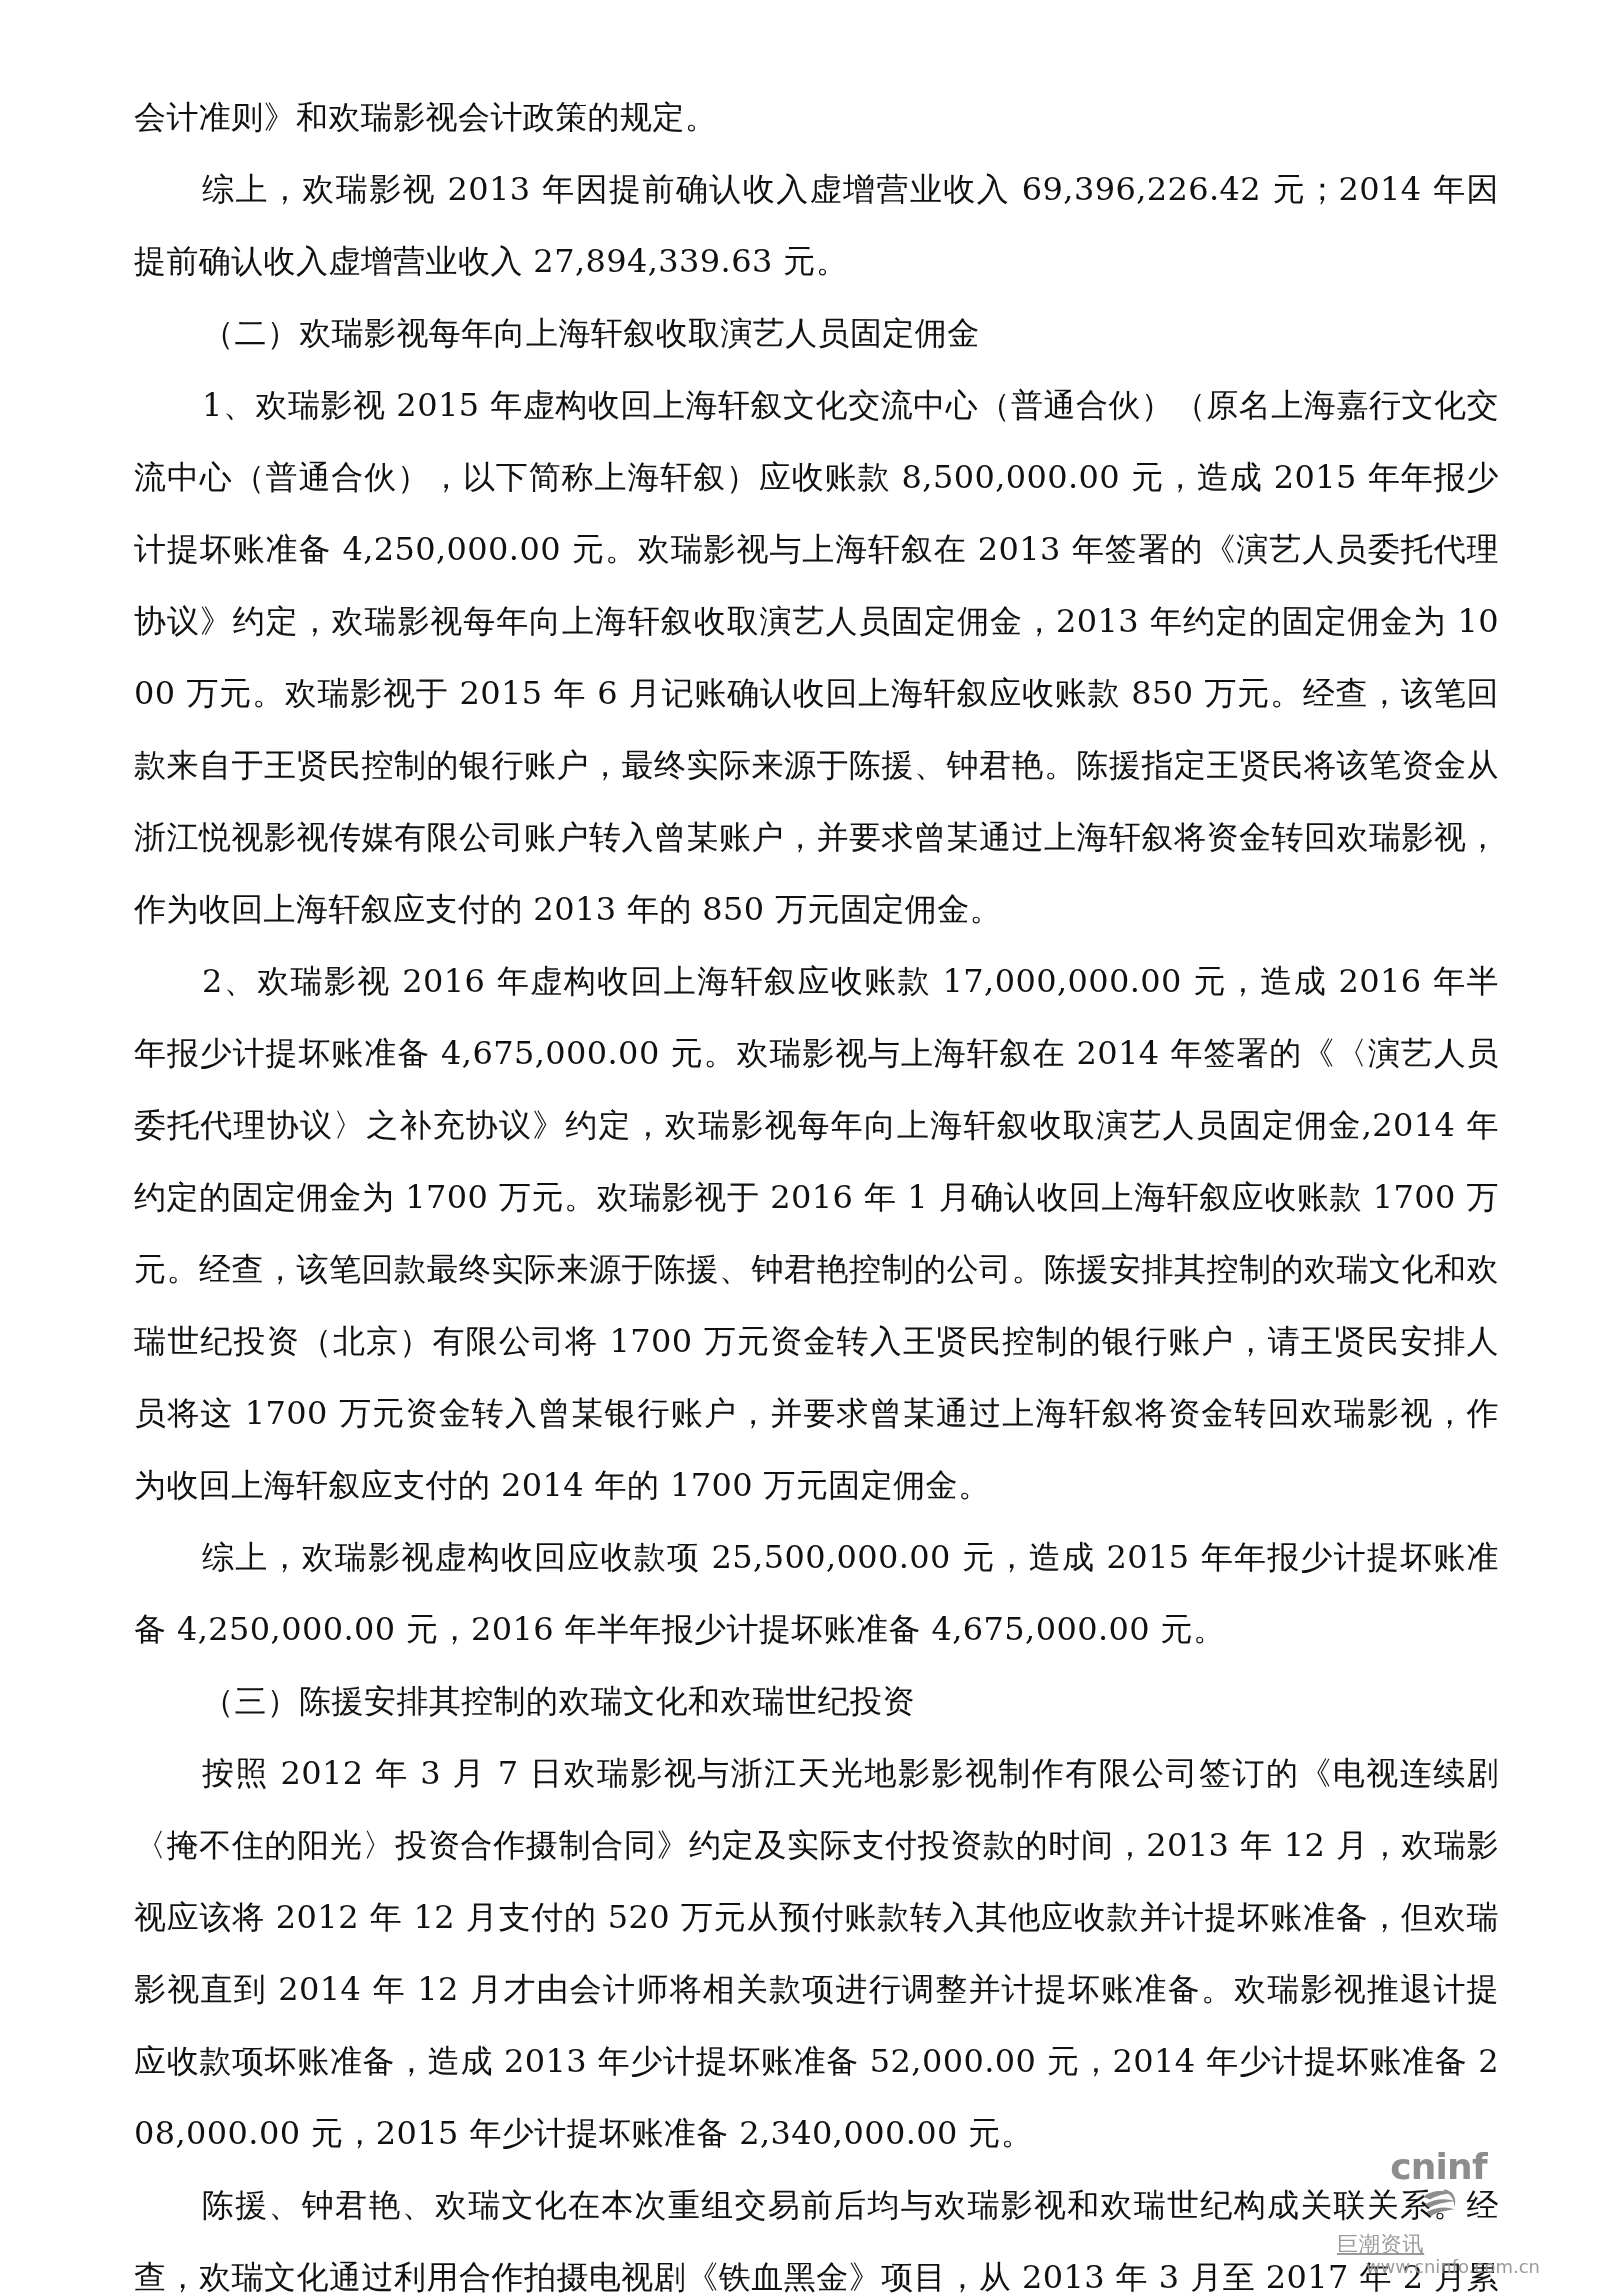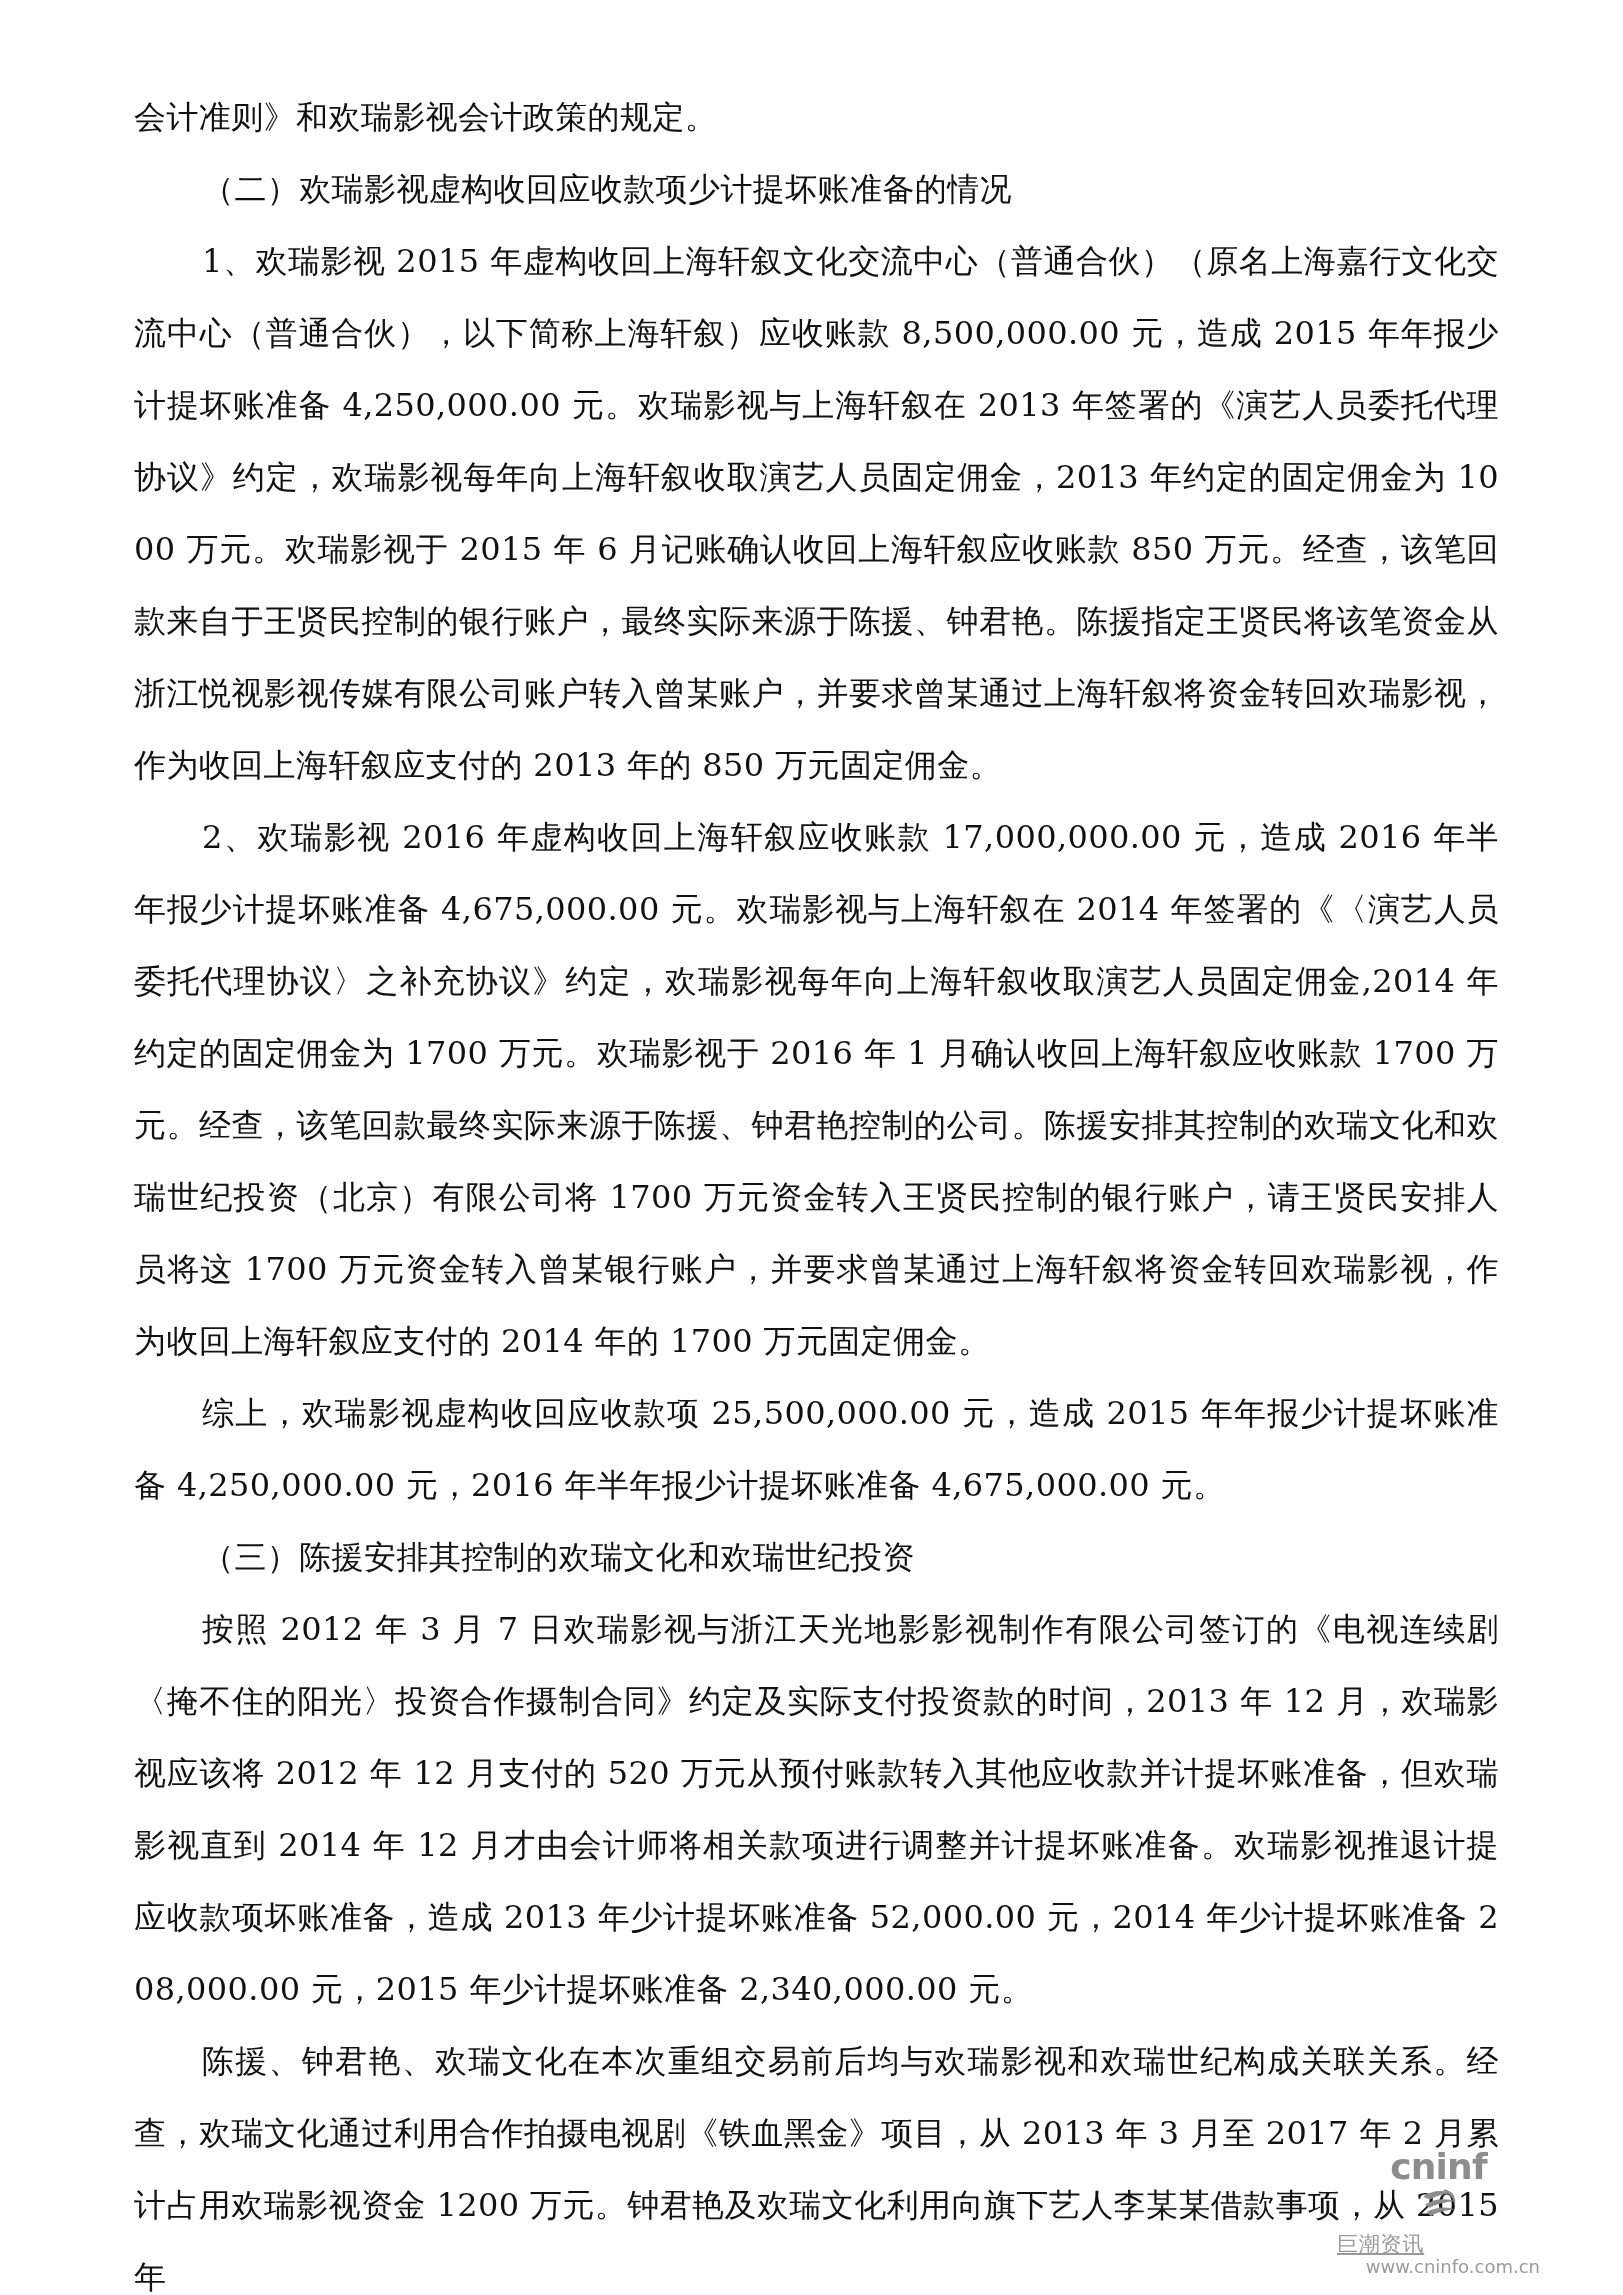--- a/index.html
+++ b/index.html
@@ -94,21 +94,22 @@
     text-align: right;
   }
 </style>
 </head>
 <body>
 
 <div class="page">
 
   <div class="content">
     <p class="para cont">会计准则》和欢瑞影视会计政策的规定。</p>
-    <p class="para heading">（二）欢瑞影视虚构收回应收款项少计提坏账准备的情况</p>
+    <p class="para indent">综上，欢瑞影视 2013 年因提前确认收入虚增营业收入 69,396,226.42 元；2014 年因提前确认收入虚增营业收入 27,894,339.63 元。</p>
+    <p class="para heading">（二）欢瑞影视每年向上海轩叙收取演艺人员固定佣金</p>
     <p class="para indent">1、欢瑞影视 2015 年虚构收回上海轩叙文化交流中心（普通合伙）（原名上海嘉行文化交流中心（普通合伙），以下简称上海轩叙）应收账款 8,500,000.00 元，造成 2015 年年报少计提坏账准备 4,250,000.00 元。欢瑞影视与上海轩叙在 2013 年签署的《演艺人员委托代理协议》约定，欢瑞影视每年向上海轩叙收取演艺人员固定佣金，2013 年约定的固定佣金为 1000 万元。欢瑞影视于 2015 年 6 月记账确认收回上海轩叙应收账款 850 万元。经查，该笔回款来自于王贤民控制的银行账户，最终实际来源于陈援、钟君艳。陈援指定王贤民将该笔资金从浙江悦视影视传媒有限公司账户转入曾某账户，并要求曾某通过上海轩叙将资金转回欢瑞影视，作为收回上海轩叙应支付的 2013 年的 850 万元固定佣金。</p>
     <p class="para indent">2、欢瑞影视 2016 年虚构收回上海轩叙应收账款 17,000,000.00 元，造成 2016 年半年报少计提坏账准备 4,675,000.00 元。欢瑞影视与上海轩叙在 2014 年签署的《〈演艺人员委托代理协议〉之补充协议》约定，欢瑞影视每年向上海轩叙收取演艺人员固定佣金,2014 年约定的固定佣金为 1700 万元。欢瑞影视于 2016 年 1 月确认收回上海轩叙应收账款 1700 万元。经查，该笔回款最终实际来源于陈援、钟君艳控制的公司。陈援安排其控制的欢瑞文化和欢瑞世纪投资（北京）有限公司将 1700 万元资金转入王贤民控制的银行账户，请王贤民安排人员将这 1700 万元资金转入曾某银行账户，并要求曾某通过上海轩叙将资金转回欢瑞影视，作为收回上海轩叙应支付的 2014 年的 1700 万元固定佣金。</p>
     <p class="para indent">综上，欢瑞影视虚构收回应收款项 25,500,000.00 元，造成 2015 年年报少计提坏账准备 4,250,000.00 元，2016 年半年报少计提坏账准备 4,675,000.00 元。</p>
     <p class="para heading">（三）陈援安排其控制的欢瑞文化和欢瑞世纪投资</p>
     <p class="para indent">按照 2012 年 3 月 7 日欢瑞影视与浙江天光地影影视制作有限公司签订的《电视连续剧〈掩不住的阳光〉投资合作摄制合同》约定及实际支付投资款的时间，2013 年 12 月，欢瑞影视应该将 2012 年 12 月支付的 520 万元从预付账款转入其他应收款并计提坏账准备，但欢瑞影视直到 2014 年 12 月才由会计师将相关款项进行调整并计提坏账准备。欢瑞影视推退计提应收款项坏账准备，造成 2013 年少计提坏账准备 52,000.00 元，2014 年少计提坏账准备 208,000.00 元，2015 年少计提坏账准备 2,340,000.00 元。</p>
     <p class="para indent">陈援、钟君艳、欢瑞文化在本次重组交易前后均与欢瑞影视和欢瑞世纪构成关联关系。经查，欢瑞文化通过利用合作拍摄电视剧《铁血黑金》项目，从 2013 年 3 月至 2017 年 2 月累计占用欢瑞影视资金 1200 万元。钟君艳及欢瑞文化利用向旗下艺人李某某借款事项，从 2015 年</p>
   </div>
 
   <div class="footer-logo">
     <div class="logo-row">

